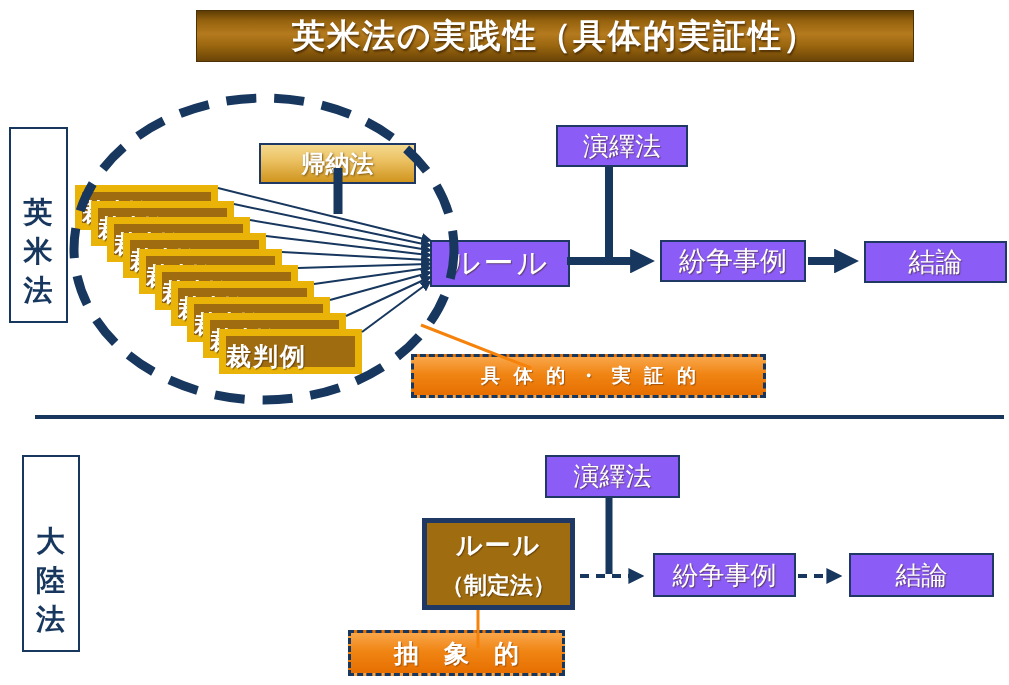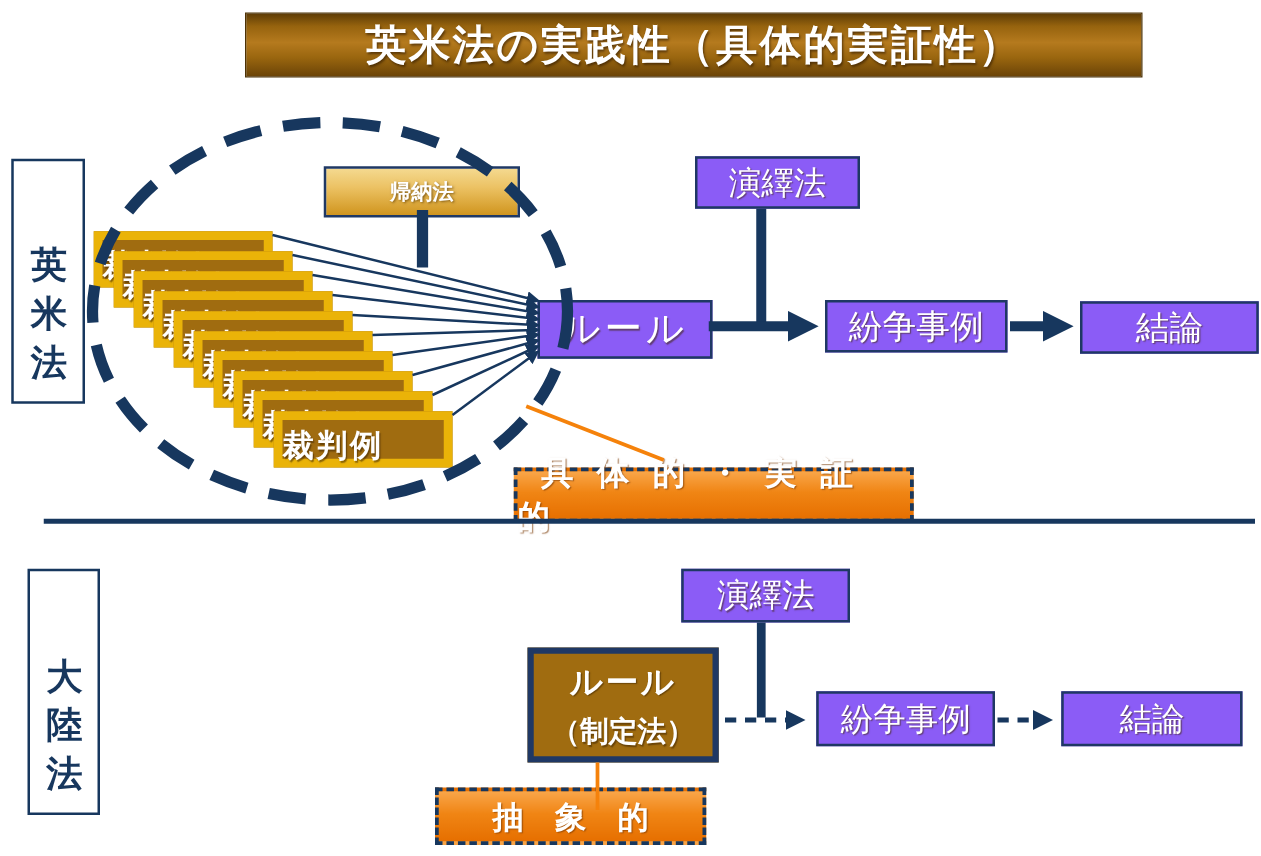--- a/index.html
+++ b/index.html
@@ -37,38 +37,38 @@
   }
   
   .precedent{
     width:143px;height:45px;background:#A06C10;border:7px solid #eab308;
     color:#fff;font-weight:bold;font-size:25px;text-align:left;
     padding-top:4px;box-sizing:border-box;
     text-shadow:1px 1px 1px rgba(60,35,0,.55);
     z-index:1;letter-spacing:2px;
   }
   .induction{
-    left:259px;top:133px;width:157px;height:41px;
+    left:259px;top:143px;width:157px;height:41px;
     background:linear-gradient(180deg,#f4d98f 0%,#ecc264 40%,#d0951e 100%);
-    border:2px solid #1F3864;color:#fff;font-weight:bold;font-size:17px;
+    border:2px solid #1F3864;color:#fff;font-weight:bold;font-size:24px;
     display:flex;align-items:center;justify-content:center;
     text-shadow:1px 1px 2px rgba(90,55,0,.7);z-index:2;
   }
   .deduction-top{left:556px;top:125px;width:132px;height:42px;font-size:26px;}
   .rule-top{left:430px;top:240px;width:140px;height:47px;font-size:30px;letter-spacing:3px;}
   .dispute-top{left:660px;top:240px;width:146px;height:42px;font-size:27px;}
   .conclusion-top{left:864px;top:241px;width:143px;height:42px;font-size:27px;}
   
   .tag{
     background:linear-gradient(180deg,#f9a64a 0%,#f08514 45%,#e66f00 100%);
     border:3px dashed #17375E;color:#fff;font-weight:bold;
     display:flex;align-items:center;justify-content:center;
     text-shadow:1px 1px 1px rgba(120,55,0,.6);z-index:2;
   }
-  .tag-concrete{left:411px;top:374px;width:320px;height:44px;font-size:26px;letter-spacing:.72em;text-indent:.72em;}
+  .tag-concrete{left:411px;top:354px;width:355px;height:44px;font-size:19px;letter-spacing:.72em;text-indent:.72em;}
   .tag-abstract{left:348px;top:630px;width:217px;height:46px;font-size:25px;letter-spacing:1.0em;text-indent:1.0em;}
   
   .deduction-bottom{left:545px;top:455px;width:135px;height:43px;font-size:26px;}
   .rule-bottom{
     left:422px;top:518px;width:153px;height:92px;
     background:#A06C10;border:5px solid #1F3864;color:#fff;font-weight:bold;
     display:flex;flex-direction:column;align-items:center;justify-content:center;gap:7px;
     text-shadow:1px 1px 1px rgba(60,35,0,.55);z-index:2;
   }
   .rule-bottom .l1{font-size:26px;letter-spacing:2px;}

